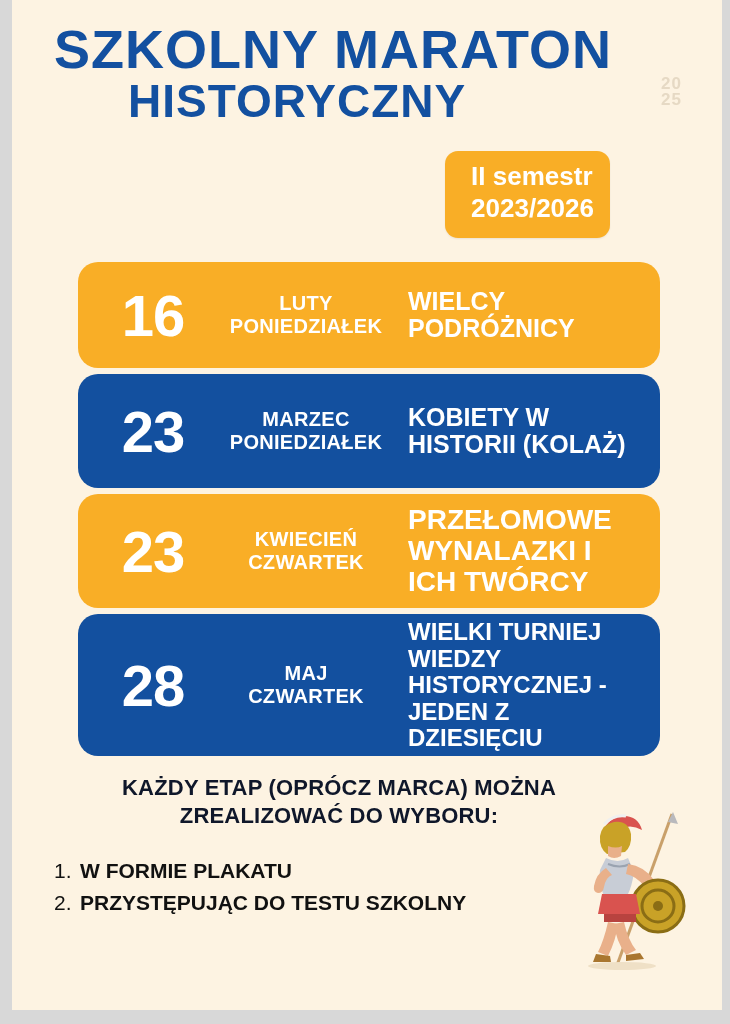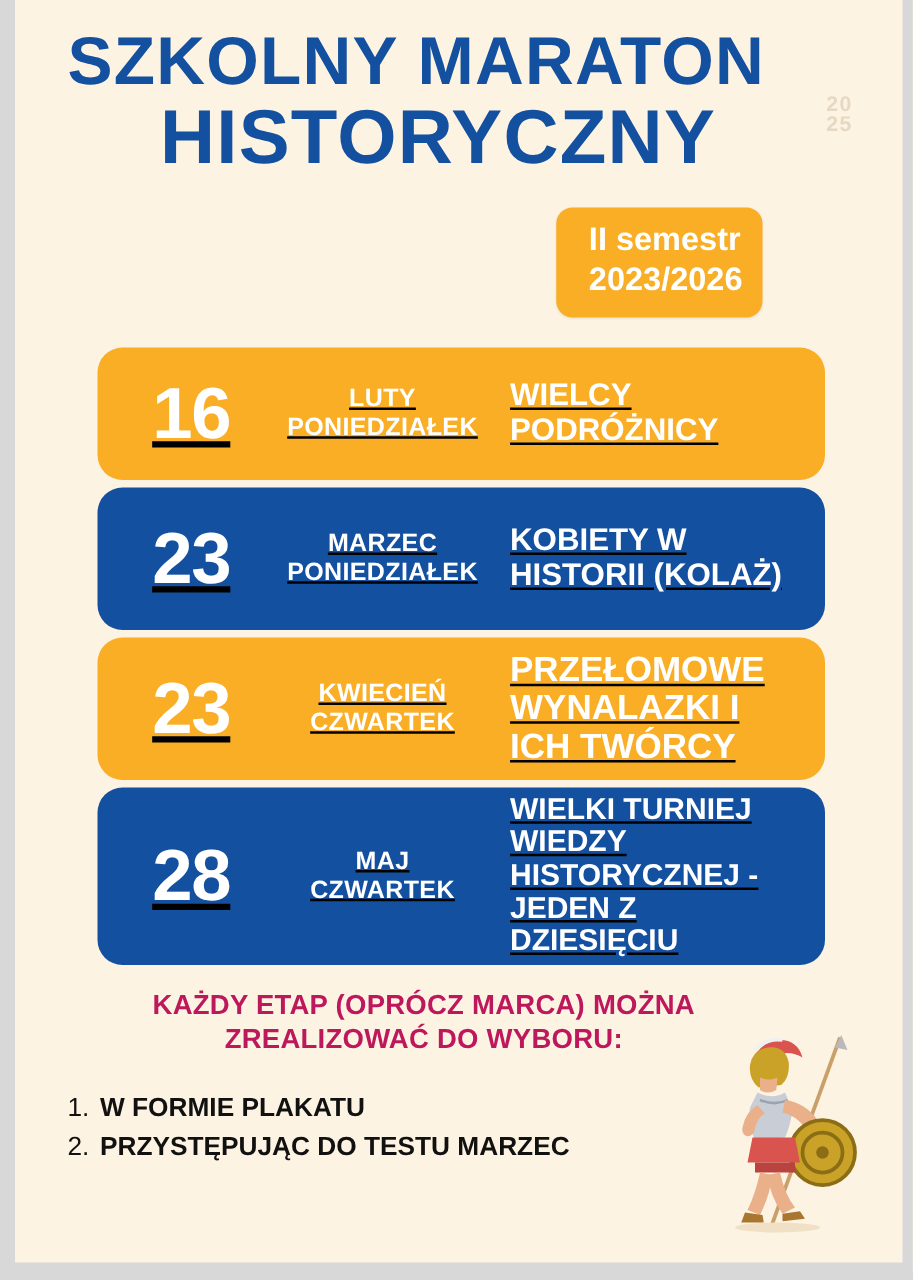--- a/index.html
+++ b/index.html
@@ -24,21 +24,21 @@
     padding: 22px 18px 0 42px;
     position: relative;
   }
   .title-line {
     color: #1350a0;
     font-weight: bold;
     letter-spacing: 1px;
     line-height: 1.03;
   }
   .title-line.l1 { font-size: 54px; }
-  .title-line.l2 { font-size: 61px; margin-left: 74px; }
+  .title-line.l2 { font-size: 46px; margin-left: 74px; }
   .year-mark {
     position: absolute;
     right: 40px;
     top: 76px;
     font-size: 17px;
     font-weight: bold;
     color: #e6d9c4;
     line-height: 0.92;
     letter-spacing: 1px;
     text-align: right;
@@ -60,21 +60,20 @@
     line-height: 1.22;
     box-shadow: 0 1px 2px rgba(0,0,0,0.07);
   }
   .semester-badge .l2 { font-weight: bold; }
   
   .rows {
     margin: 24px 62px 0 66px;
     display: flex;
     flex-direction: column;
     gap: 6px;
-    text-decoration: underline;
   }
   .row {
     border-radius: 20px;
     display: flex;
     align-items: center;
     padding: 10px 16px;
     color: #ffffff;
   }
   .row.amber { background: #f9ae26; }
   .row.blue  { background: #13509f; }
@@ -110,21 +109,21 @@
   
   .footer {
     position: relative;
     margin-top: 18px;
     padding: 0 26px 0 30px;
   }
   .footer-head {
     text-align: center;
     font-size: 22px;
     font-weight: bold;
-    color: #be185d;
+    color: #0f172a;
     line-height: 1.25;
     letter-spacing: 0.2px;
     padding: 0 60px 0 0;
   }
   .options {
     margin-top: 26px;
     padding-left: 12px;
   }
   .option {
     display: flex;
@@ -214,21 +213,21 @@
       <div>ZREALIZOWAĆ DO WYBORU:</div>
     </div>
 
     <div class="options">
       <div class="option">
         <span class="num">1.</span>
         <span>W FORMIE PLAKATU</span>
       </div>
       <div class="option">
         <span class="num">2.</span>
-        <span>PRZYSTĘPUJĄC DO TESTU MARZEC</span>
+        <span>PRZYSTĘPUJĄC DO TESTU SZKOLNY</span>
       </div>
     </div>
 
     <div class="hoplite">
       <svg width="148" height="162" viewBox="0 0 148 162" xmlns="http://www.w3.org/2000/svg" aria-hidden="true">
         <rect x="0" y="0" width="148" height="162" fill="#fdf3e2"></rect>
 
         <line x1="118" y1="4" x2="62" y2="158" stroke="#c9a06a" stroke-width="3"></line>
         <polygon points="119,2 124,14 114,12" fill="#b9b9bd"></polygon>
 

